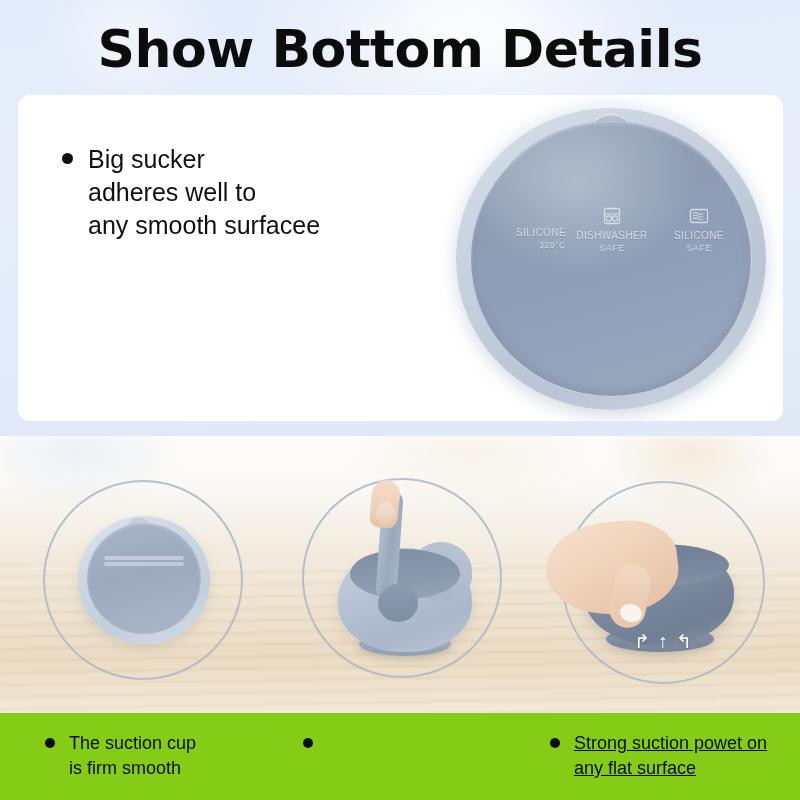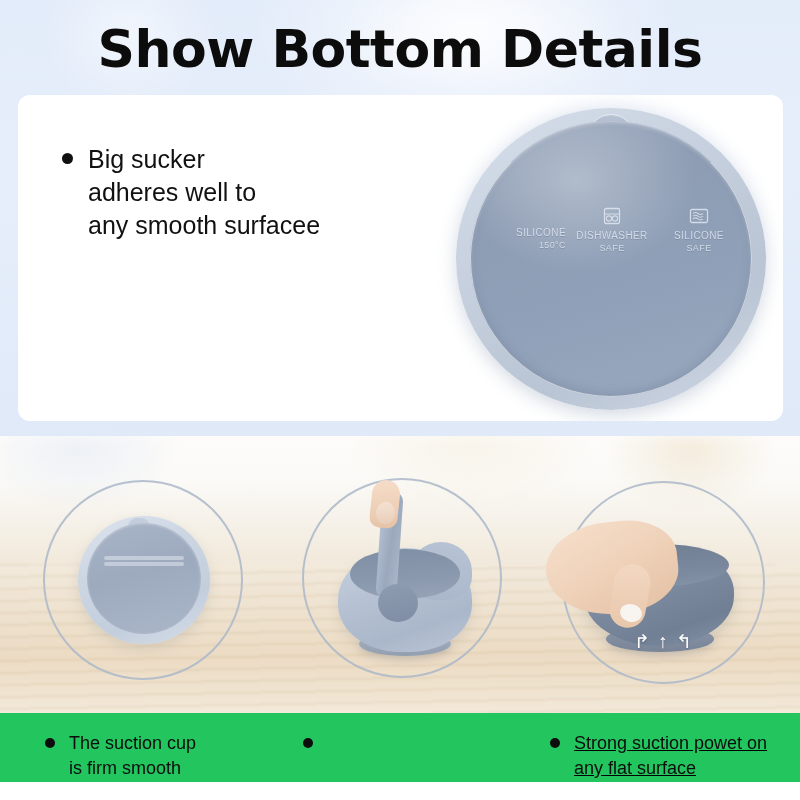--- a/index.html
+++ b/index.html
@@ -288,22 +288,22 @@
   }
   #p3-arrows{
     position:absolute; left:100px; top:193px; width:58px; height:24px;
     display:flex; align-items:center; justify-content:space-between;
     color:#ffffff; font-size:19px; line-height:19px;
     text-shadow:0 1px 2px rgba(80,90,110,.45);
   }
 
   
   #caption-row{
-    position:absolute; left:0; top:713px; width:800px; height:69px;
-    background:#22c55e;
+    position:absolute; left:0; top:713px; width:800px; height:87px;
+    background:#84cc16;
   }
   .caption{
     position:absolute; top:18px;
     padding-left:24px;
   }
   .caption .dot{
     position:absolute; left:0; top:7px;
     width:10px; height:10px; border-radius:50%;
     background:#0d0d0d;
   }
@@ -342,21 +342,21 @@
       <div class="halo"></div>
       <div class="rim"></div>
       <div class="tab"></div>
       <div class="disc"></div>
       <div class="disc-edge"></div>
 
       <div id="bowl-markings">
 
         <div class="mark" id="mark-silicone">
           <div class="mline1">SILICONE</div>
-          <div class="mline2">150°C</div>
+          <div class="mline2">320°C</div>
         </div>
 
         <div class="mark">
           <div class="micon">
             <svg width="20" height="20" viewBox="0 0 20 20">
               <rect x="2.5" y="2.5" width="15" height="15" rx="1.5" fill="none" stroke="rgba(228,235,245,.8)" stroke-width="1.3"></rect>
               <line x1="2.5" y1="8" x2="17.5" y2="8" stroke="rgba(228,235,245,.8)" stroke-width="1.1"></line>
               <circle cx="7" cy="12.5" r="2.6" fill="none" stroke="rgba(228,235,245,.75)" stroke-width="1.1"></circle>
               <circle cx="13" cy="12.5" r="2.6" fill="none" stroke="rgba(228,235,245,.75)" stroke-width="1.1"></circle>
             </svg>

